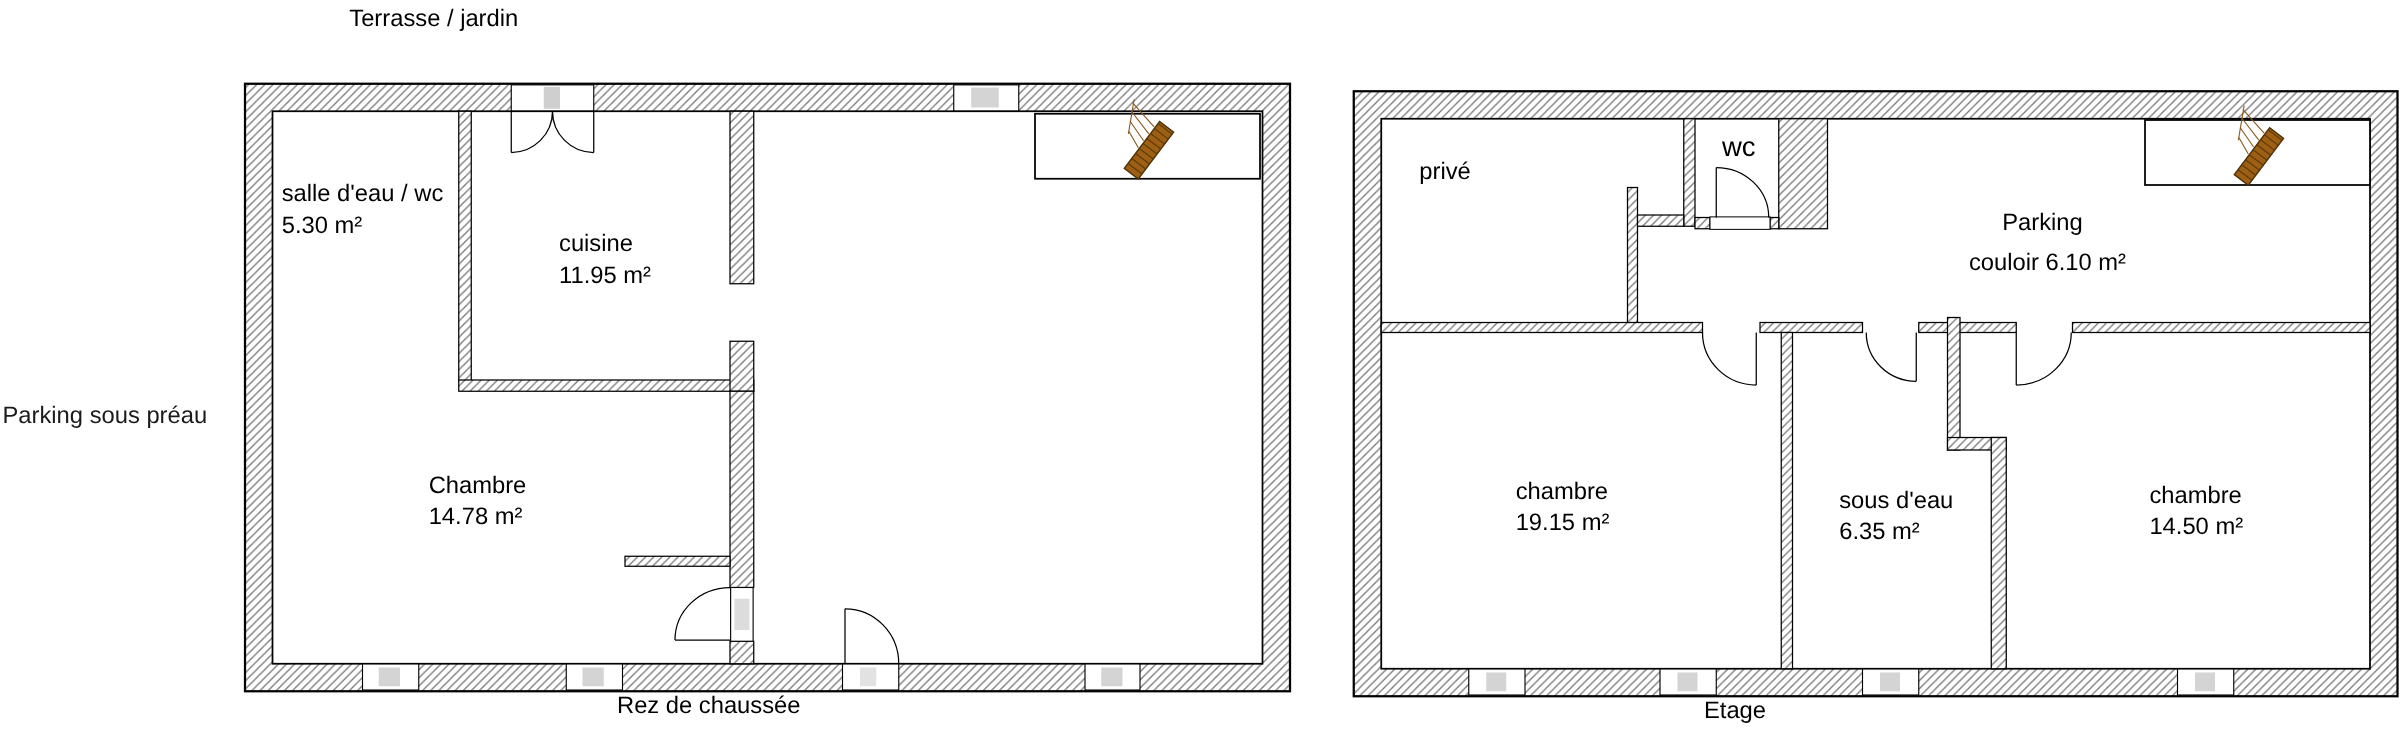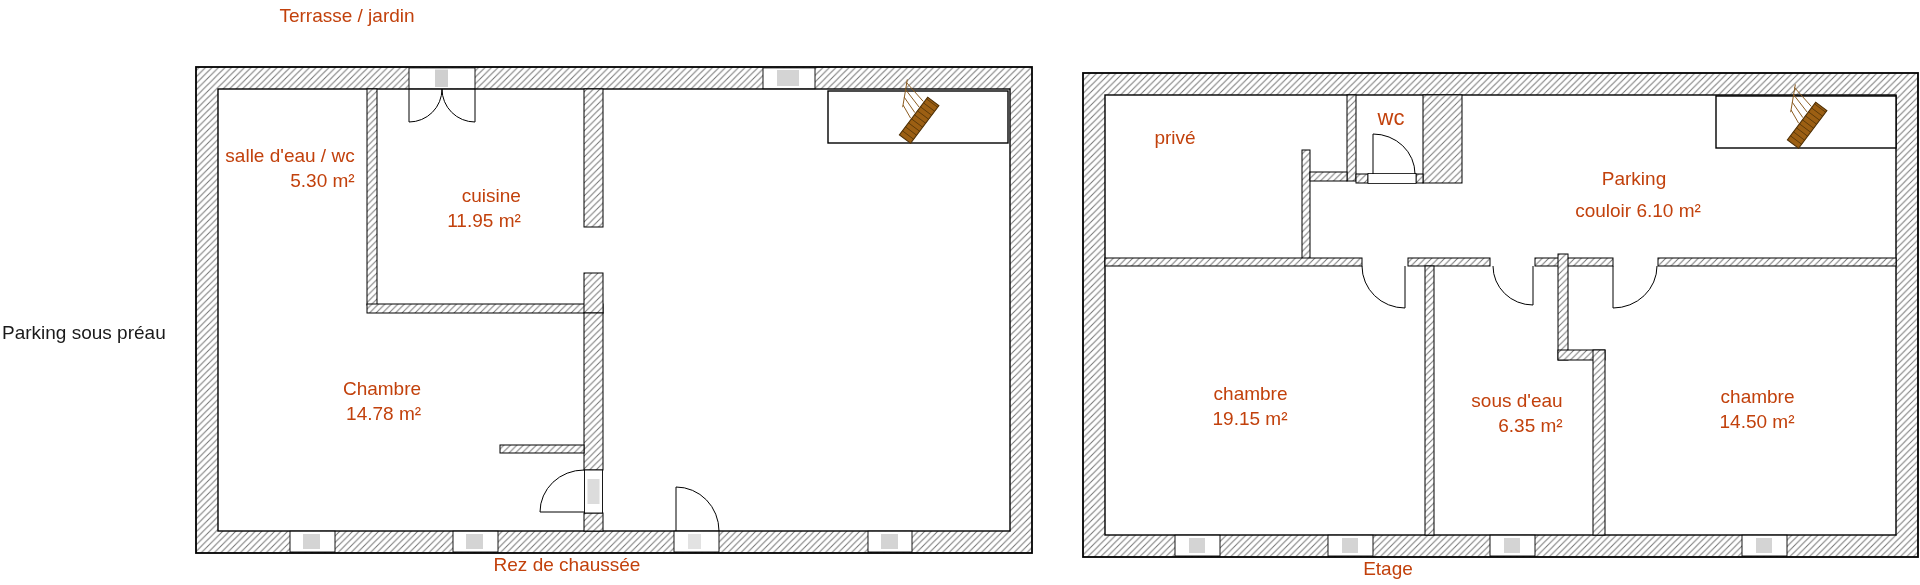--- a/index.html
+++ b/index.html
@@ -3,21 +3,21 @@
 <meta charset="utf-8">
 <style>
   html,body{margin:0;padding:0;background:#ffffff;}
   .stage{
     position:relative;width:1920px;height:585px;background:#ffffff;
     font-family:"Liberation Sans", sans-serif;color:#1a1a1a;overflow:hidden;
   }
   .plan-svg{position:absolute;left:0;top:0;width:1920px;height:585px;}
   .lbl{
     position:absolute;transform:translateX(-50%);
-    font-size:19px;line-height:25px;text-align:right;white-space:nowrap;color:#c2410c;
+    font-size:19px;line-height:25px;text-align:left;white-space:nowrap;color:#000000;
   }
   .lbl-left{
     position:absolute;font-size:19px;line-height:25px;white-space:nowrap;color:#1a1a1a;text-align:right;
   }
   .lbl .area{display:block;}
   .wc-lbl{font-size:22px;}
 </style>
 </head>
 <body>
 
@@ -177,21 +177,21 @@
   </div>
   <div class="lbl" style="left:484px;top:183px;">
     <span>cuisine</span>
     <span class="area">11.95 m²</span>
   </div>
   <div class="lbl" style="left:382px;top:376px;">
     <span>Chambre</span>
     <span class="area">14.78 m²</span>
   </div>
 
-  <div class="lbl" style="left:1156px;top:125px;margin-left:19px;">
+  <div class="lbl" style="left:1156px;top:125px;">
     <span>privé</span>
   </div>
   <div class="lbl wc-lbl" style="left:1391px;top:105px;">
     <span>wc</span>
   </div>
   <div class="lbl" style="left:1634px;top:166px;">
     <span>Parking</span>
   </div>
   <div class="lbl" style="left:1638px;top:198px;">
     <span>couloir 6.10 m²</span>

